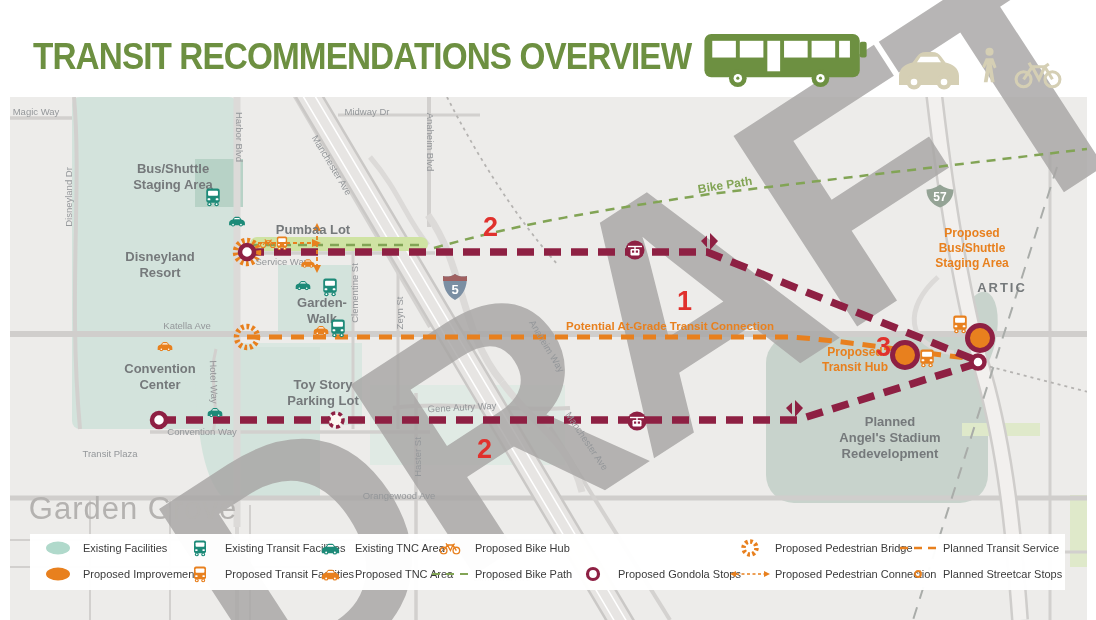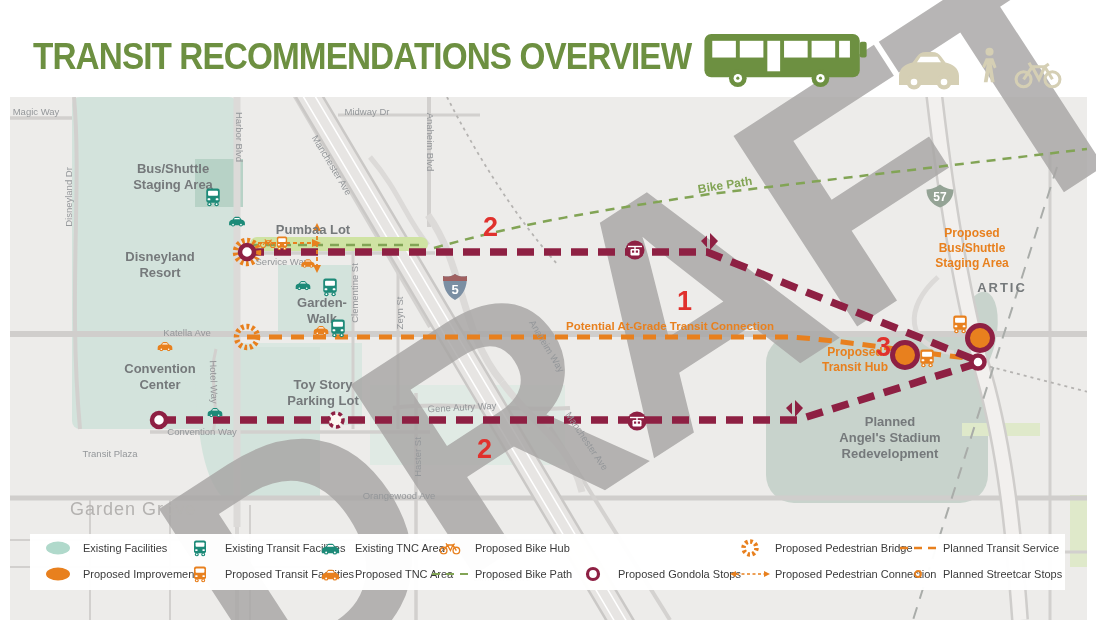--- a/index.html
+++ b/index.html
@@ -17,21 +17,21 @@
   
   #map{position:absolute;left:10px;top:97px;width:1077px;height:523px;background:#edecea;}
   #basemap,#overlay{position:absolute;left:0;top:0;}
   #basemap{z-index:1;} #overlay{z-index:8;}
   .plbl{position:absolute;font-weight:bold;font-size:13px;color:#75797b;text-align:center;
         white-space:pre-line;line-height:1.22;z-index:10;}
   .slbl{position:absolute;font-size:9.5px;color:#94979a;white-space:nowrap;z-index:10;}
   .olbl{position:absolute;font-weight:bold;font-size:12px;color:#e8801e;text-align:center;
         white-space:pre-line;line-height:1.25;z-index:12;}
   .num{position:absolute;font-weight:bold;font-size:27px;color:#e0312d;z-index:12;}
-  .city{position:absolute;font-size:18px;color:#b4b2b0;letter-spacing:1px;z-index:10;}
+  .city{position:absolute;font-size:31px;color:#b4b2b0;letter-spacing:1px;z-index:10;}
   .bike-lbl{position:absolute;font-weight:bold;font-size:12px;color:#82a455;z-index:10;}
   .mic{position:absolute;z-index:11;line-height:0;}
   .shield{position:absolute;z-index:10;line-height:0;}
   .shield-num{position:absolute;left:0;top:0;width:100%;text-align:center;color:#fff;
               font-weight:bold;line-height:normal;}
   
   #legend{position:absolute;left:20px;top:437px;width:1035px;height:56px;background:rgba(255,255,255,.97);
           z-index:50;}
   .lg-item{position:absolute;display:flex;align-items:center;height:22px;}
   .lg-ic{width:40px;display:flex;justify-content:center;align-items:center;line-height:0;}
@@ -316,21 +316,21 @@
 
     <div class="slbl" style="left:26px;top:14px;transform:translate(-50%,-50%)">Magic Way</div>
     <div class="slbl" style="left:58px;top:100px;transform:translate(-50%,-50%) rotate(-90deg)">Disneyland Dr</div>
     <div class="slbl" style="left:229px;top:40px;transform:translate(-50%,-50%) rotate(90deg)">Harbor Blvd</div>
     <div class="slbl" style="left:322px;top:68px;transform:translate(-50%,-50%) rotate(59deg)">Manchester Ave</div>
     <div class="slbl" style="left:357px;top:14px;transform:translate(-50%,-50%)">Midway Dr</div>
     <div class="slbl" style="left:420px;top:45px;transform:translate(-50%,-50%) rotate(90deg)">Anaheim Blvd</div>
     <div class="slbl" style="left:272px;top:164px;transform:translate(-50%,-50%)">Service Way</div>
     <div class="slbl" style="left:344px;top:196px;transform:translate(-50%,-50%) rotate(-90deg)">Clementine St</div>
     <div class="slbl" style="left:389px;top:216px;transform:translate(-50%,-50%) rotate(-90deg)">Zeyn St</div>
-    <div class="slbl" style="left:177px;top:235px;transform:translate(-50%,-50%)">Katella Ave</div>
+    <div class="slbl" style="left:177px;top:228px;transform:translate(-50%,-50%)">Katella Ave</div>
     <div class="slbl" style="left:204px;top:285px;transform:translate(-50%,-50%) rotate(88deg)">Hotel Way</div>
     <div class="slbl" style="left:537px;top:249px;transform:translate(-50%,-50%) rotate(59deg)">Anaheim Way</div>
     <div class="slbl" style="left:452px;top:310px;transform:translate(-50%,-50%) rotate(-3deg)">Gene Autry Way</div>
     <div class="slbl" style="left:407px;top:360px;transform:translate(-50%,-50%) rotate(-90deg)">Haster St</div>
     <div class="slbl" style="left:192px;top:334px;transform:translate(-50%,-50%)">Convention Way</div>
     <div class="slbl" style="left:100px;top:356px;transform:translate(-50%,-50%)">Transit Plaza</div>
     <div class="slbl" style="left:577px;top:344px;transform:translate(-50%,-50%) rotate(56deg)">Manchester Ave</div>
     <div class="slbl" style="left:389px;top:398px;transform:translate(-50%,-50%)">Orangewood Ave</div>
     <div class="slbl" style="left:492px;top:480px;transform:translate(-50%,-50%);opacity:.6">Simmons Ave</div>
 

